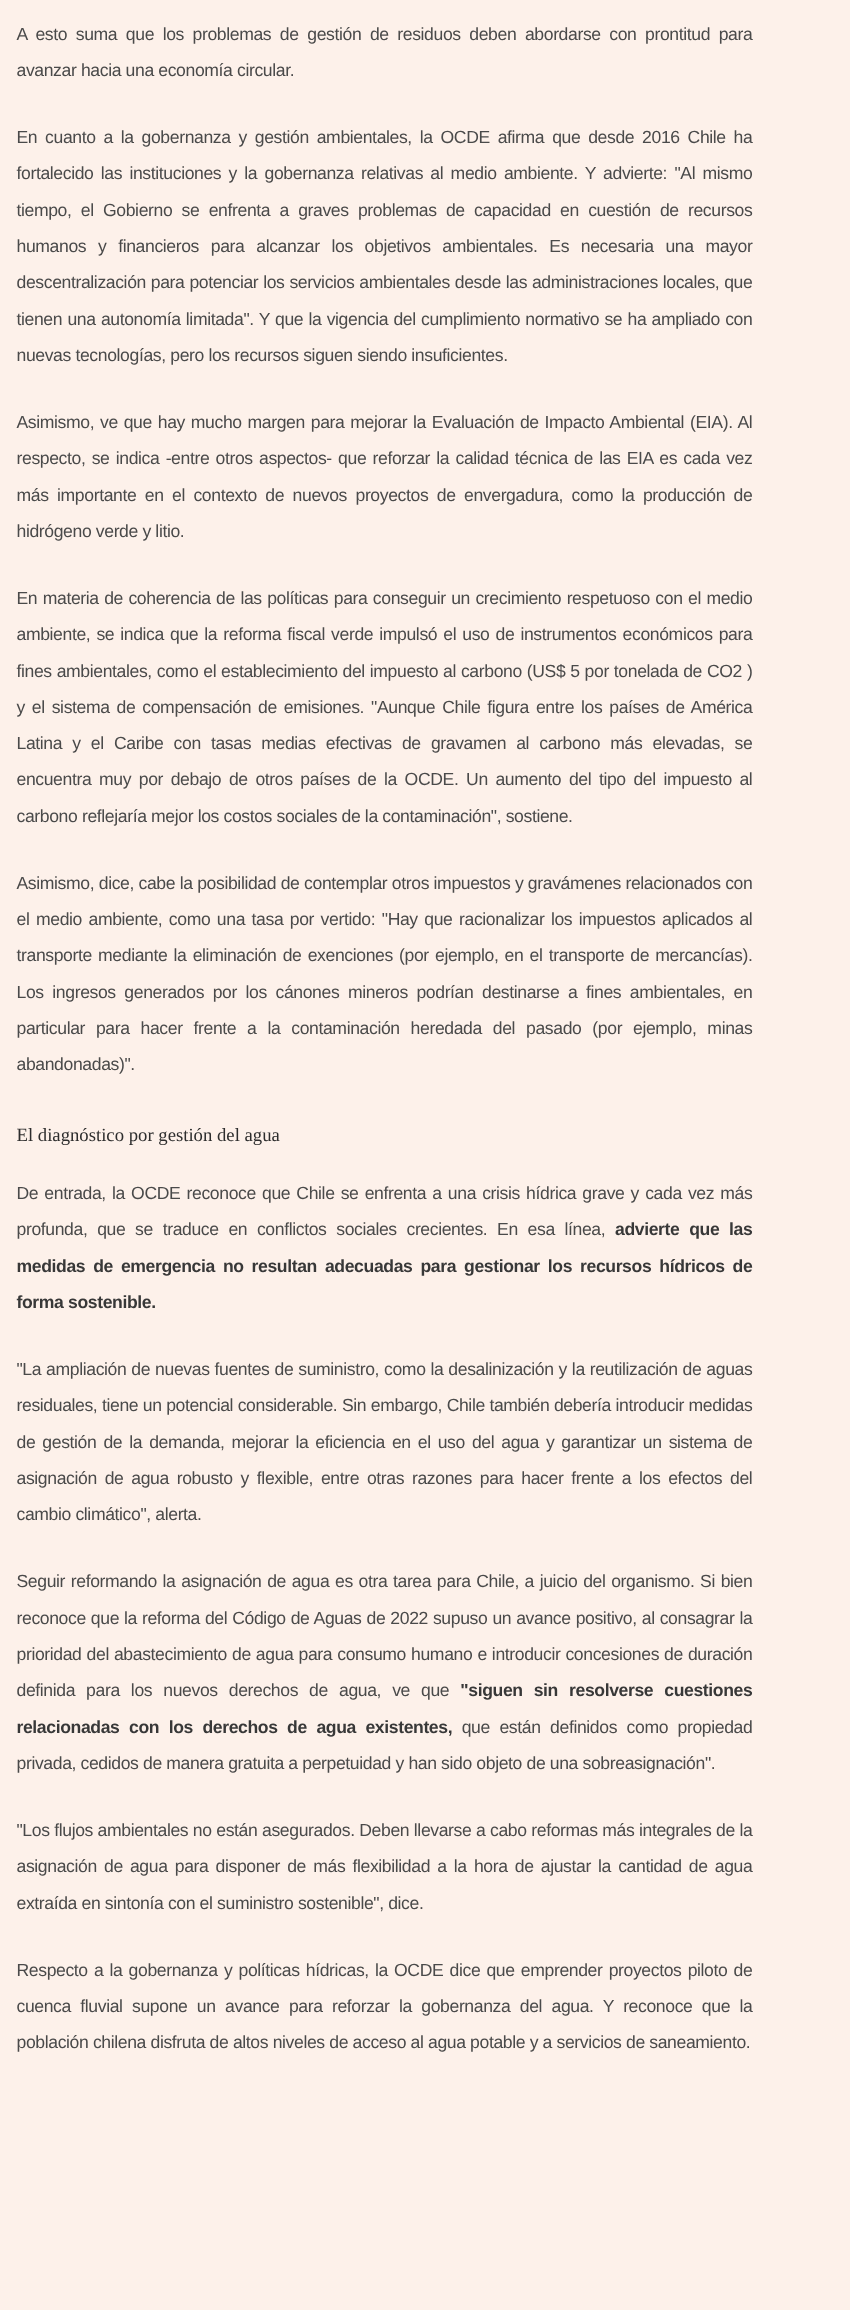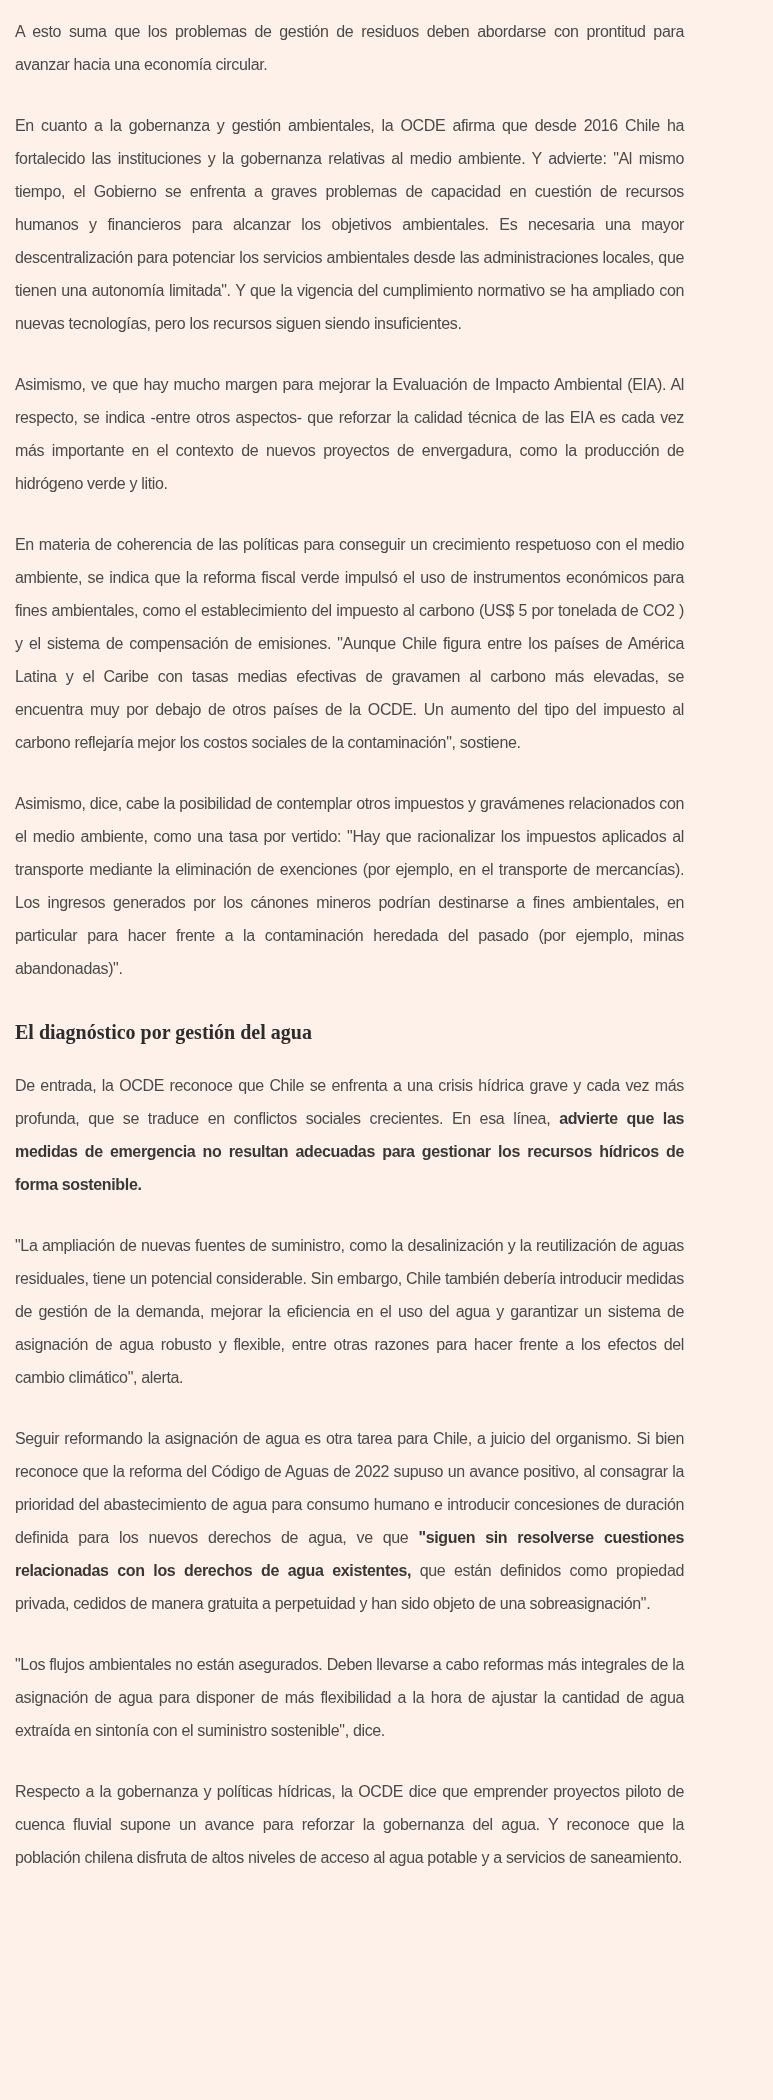--- a/index.html
+++ b/index.html
@@ -22,23 +22,23 @@
   }
   .page p {
     margin: 0 0 28px 0;
   }
   .page span.bold {
     font-weight: 700;
     color: #383838;
   }
   .page h2 {
     font-family: "Liberation Serif", serif;
-    font-size: 20px;
+    font-size: 17px;
     line-height: 26px;
-    font-weight: 700;
+    font-weight: 400;
     color: #2d2d2d;
     letter-spacing: 0;
     text-align: left;
     margin: 34px 0 24px 0;
   }
 </style>
 </head>
 <body>
 
 <main class="page">

